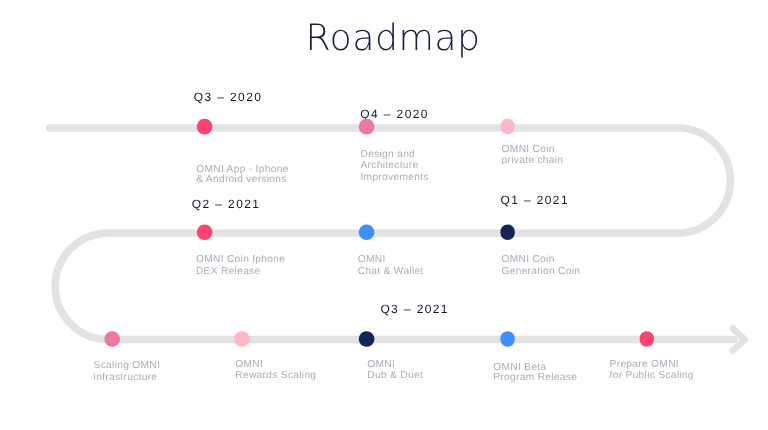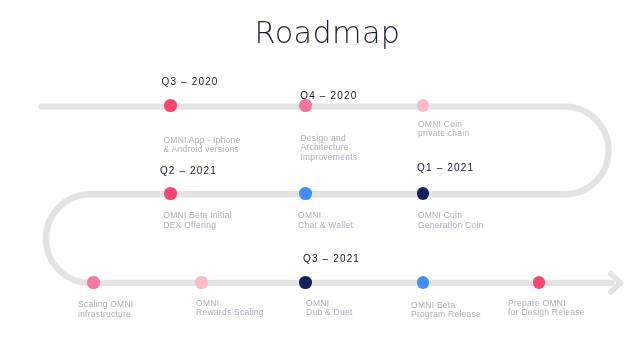--- a/index.html
+++ b/index.html
@@ -47,41 +47,41 @@
     <div class="dot" style="left: 164.15px; top: 99.35px; width: 12.7px; height: 12.7px; background: rgb(251, 69, 112);"></div>
     <div class="desc" style="color: rgb(169, 174, 184); left: 163.5px; top: 119.5px; margin-top: 16px;">
       <div class="desc-line">OMNI App - Iphone</div>
       <div class="desc-line">&amp; Android versions</div>
     </div>
   </div>
 
   <div class="milestone">
     <div class="qlabel" style="color: rgb(19, 24, 44); left: 300.3px; top: 90px;">Q4 – 2020</div>
     <div class="dot" style="left: 299.35px; top: 99.35px; width: 12.7px; height: 12.7px; background: rgb(240, 120, 158);"></div>
-    <div class="desc" style="color: rgb(169, 174, 184); left: 300.4px; top: 134px;">
+    <div class="desc" style="color: rgb(169, 174, 184); left: 300.4px; top: 124px;">
       <div class="desc-line">Design and</div>
       <div class="desc-line">Architecture</div>
       <div class="desc-line">Improvements</div>
     </div>
   </div>
 
   <div class="milestone">
     <div class="dot" style="left: 416.65px; top: 99.35px; width: 12.7px; height: 12.7px; background: rgb(253, 185, 200);"></div>
     <div class="desc" style="color: rgb(169, 174, 184); left: 418px; top: 119.5px;">
       <div class="desc-line">OMNI Coin</div>
       <div class="desc-line">private chain</div>
     </div>
   </div>
 
   <div class="milestone">
     <div class="qlabel" style="color: rgb(19, 24, 44); left: 159.9px; top: 165.3px;">Q2 – 2021</div>
     <div class="dot" style="left: 164.15px; top: 187.45px; width: 12.7px; height: 12.7px; background: rgb(251, 69, 112);"></div>
     <div class="desc" style="color: rgb(169, 174, 184); left: 163.3px; top: 211.2px;">
-      <div class="desc-line">OMNI Beta Initial</div>
-      <div class="desc-line">DEX Offering</div>
+      <div class="desc-line">OMNI Coin Iphone</div>
+      <div class="desc-line">DEX Release</div>
     </div>
   </div>
 
   <div class="milestone">
     <div class="dot" style="left: 299.35px; top: 187.45px; width: 12.7px; height: 12.7px; background: rgb(63, 143, 251);"></div>
     <div class="desc" style="color: rgb(169, 174, 184); left: 298.1px; top: 211.2px;">
       <div class="desc-line">OMNI</div>
       <div class="desc-line">Chat &amp; Wallet</div>
     </div>
   </div>
@@ -105,37 +105,37 @@
 
   <div class="milestone">
     <div class="dot" style="left: 194.95px; top: 276.25px; width: 12.7px; height: 12.7px; background: rgb(253, 185, 200);"></div>
     <div class="desc" style="color: rgb(169, 174, 184); left: 196.1px; top: 298.7px;">
       <div class="desc-line">OMNI</div>
       <div class="desc-line">Rewards Scaling</div>
     </div>
   </div>
 
   <div class="milestone">
-    <div class="qlabel" style="color: rgb(19, 24, 44); left: 303px; top: 253.4px;">Q3 – 2021</div>
+    <div class="qlabel" style="color: rgb(19, 24, 44); left: 317px; top: 253.4px;">Q3 – 2021</div>
     <div class="dot" style="left: 299.35px; top: 276.25px; width: 12.7px; height: 12.7px; background: rgb(20, 36, 90);"></div>
     <div class="desc" style="color: rgb(169, 174, 184); left: 306.1px; top: 298.7px;">
       <div class="desc-line">OMNI</div>
       <div class="desc-line">Dub &amp; Duet</div>
     </div>
   </div>
 
   <div class="milestone">
     <div class="dot" style="left: 416.65px; top: 276.25px; width: 12.7px; height: 12.7px; background: rgb(63, 143, 251);"></div>
     <div class="desc" style="color: rgb(169, 174, 184); left: 411.1px; top: 301px;">
       <div class="desc-line">OMNI Beta</div>
       <div class="desc-line">Program Release</div>
     </div>
   </div>
 
   <div class="milestone">
     <div class="dot" style="left: 532.65px; top: 276.25px; width: 12.7px; height: 12.7px; background: rgb(251, 69, 112);"></div>
     <div class="desc" style="color: rgb(169, 174, 184); left: 508px; top: 298.7px;">
       <div class="desc-line">Prepare OMNI</div>
-      <div class="desc-line">for Design Release</div>
+      <div class="desc-line">for Public Scaling</div>
     </div>
   </div>
 
 </div>
 
 </body></html>

